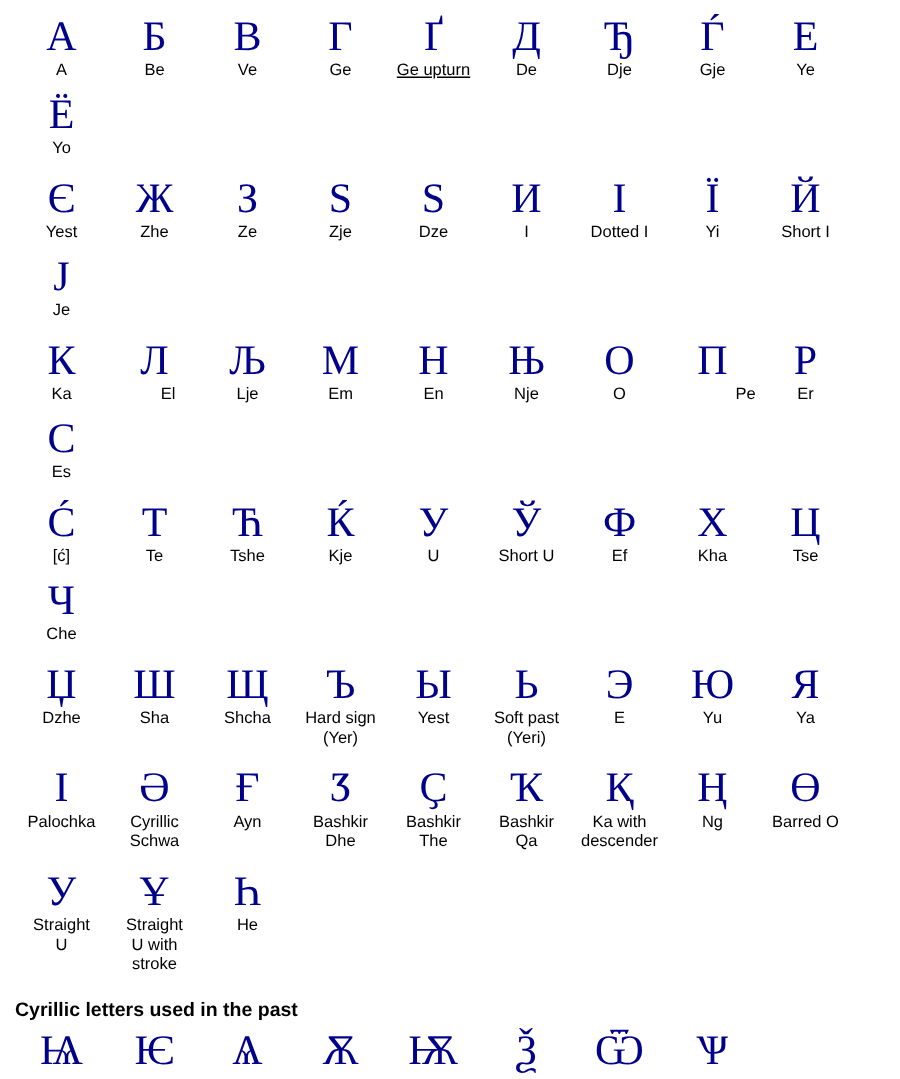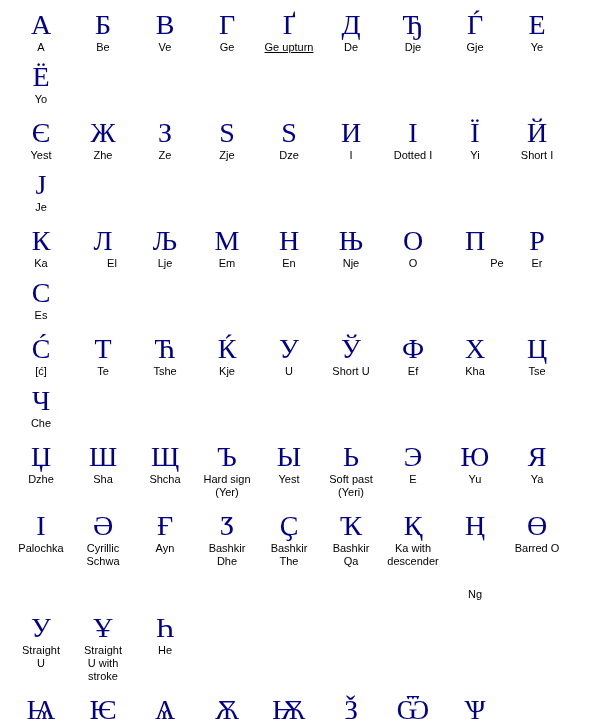--- a/index.html
+++ b/index.html
@@ -285,21 +285,21 @@
         <div class="name" style="white-space: pre-line;">Bashkir
 Qa</div>
       </div>
       <div class="cell">
         <div class="letter">Қ</div>
         <div class="name" style="white-space: pre-line;">Ka with
 descender</div>
       </div>
       <div class="cell">
         <div class="letter">Ң</div>
-        <div class="name" style="white-space: pre-line; margin-top: 46px;">Ng</div>
+        <div class="name" style="white-space: pre-line;">Ng</div>
       </div>
       <div class="cell">
         <div class="letter">Ө</div>
         <div class="name" style="white-space: pre-line;">Barred O</div>
       </div>
     </div>
     <div class="grid">
       <div class="cell">
         <div class="letter">У</div>
         <div class="name" style="white-space: pre-line;">Straight
@@ -309,20 +309,21 @@
         <div class="letter">Ұ</div>
         <div class="name" style="white-space: pre-line;">Straight
 U with
 stroke</div>
       </div>
       <div class="cell">
         <div class="letter">Һ</div>
         <div class="name" style="white-space: pre-line;">He</div>
       </div>
     </div>
+    <div class="section-title">Cyrillic letters used in the past</div>
     <div class="grid">
       <div class="cell">
         <div class="letter">Ѩ</div>
       </div>
       <div class="cell">
         <div class="letter">Ѥ</div>
       </div>
       <div class="cell">
         <div class="letter">Ѧ</div>
       </div>

